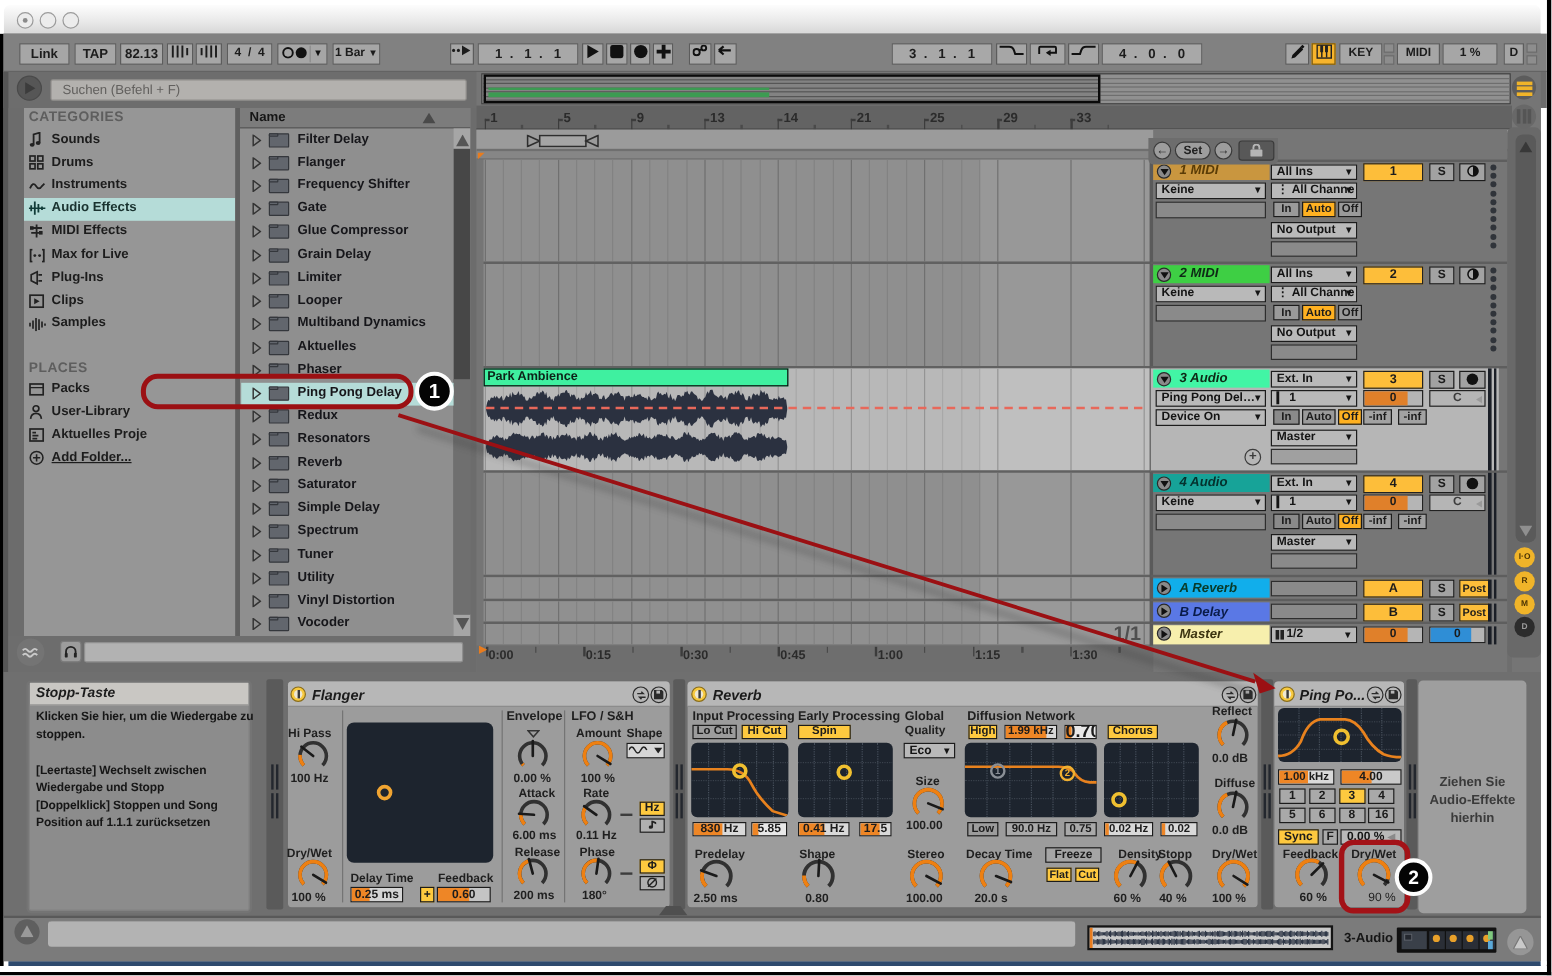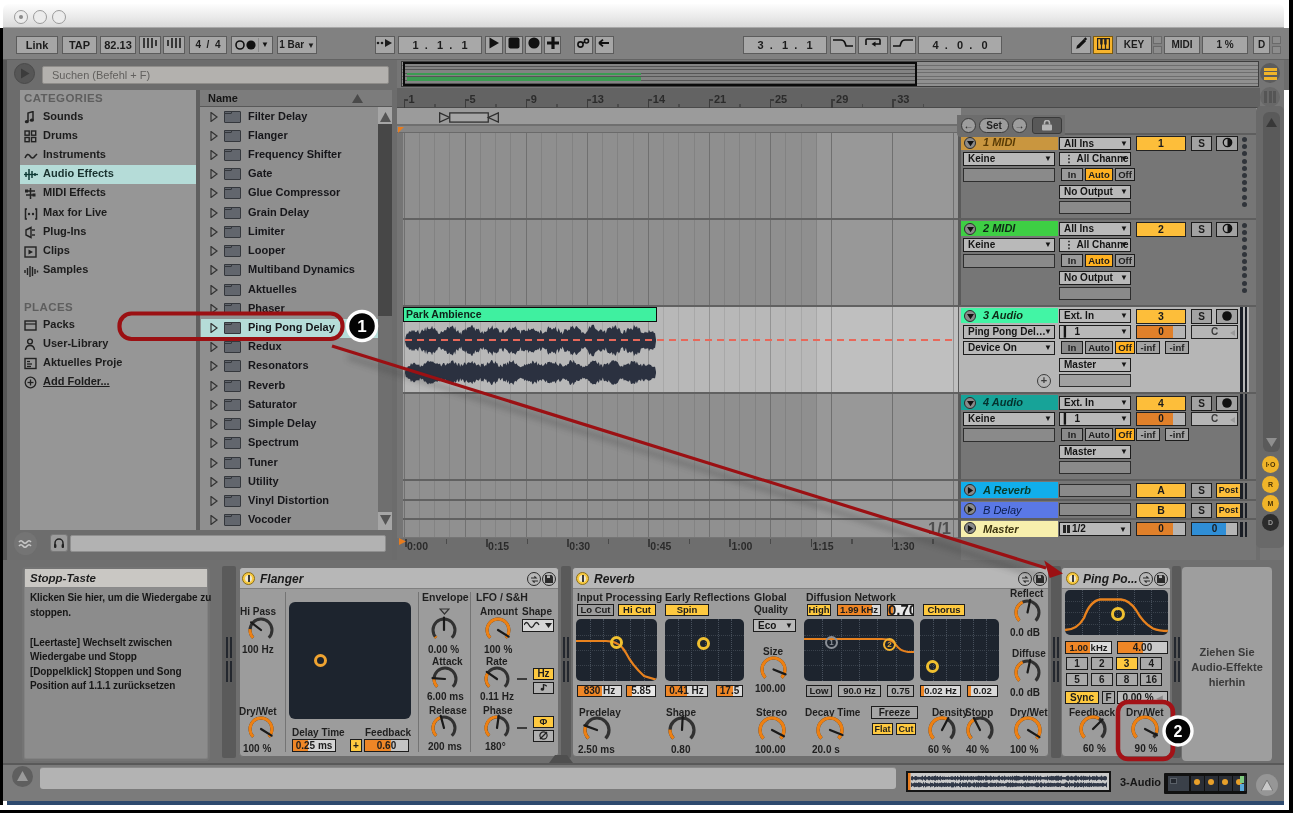--- a/index.html
+++ b/index.html
@@ -870,21 +870,21 @@
 <div class="a" style="left:1191px;top:483px;width:21px;height:15px;background:#a2a2a2;border:1px solid #1c1c1c;font-size:10px;color:#1c1c1c;font-weight:bold;text-align:center;line-height:13px;white-space:nowrap">S</div>
 <div class="a" style="left:1216px;top:483px;width:25px;height:15px;background:#fdbe3a;border:1px solid #222;font-size:9px;font-weight:bold;text-align:center;line-height:13.5px;color:#1c1c1c">Post</div>
 <div class="a" style="left:1240px;top:483px;width:2.5px;height:16px;background:#1a1e26"></div>
 <div class="a" style="left:1244.5px;top:483px;width:2.5px;height:16px;background:#1a1e26"></div>
 <div class="a" style="left:959px;top:499px;width:297px;height:2px;background:#5e5e5e"></div>
 <div class="a" style="left:961px;top:501.5px;width:97px;height:16px;background:#5a78e5"></div>
 <div class="a" style="left:964px;top:503.0px;width:12px;height:12px;background:#8a8a8a;border:1px solid #2a2a2a;border-radius:50%;text-align:center"></div>
 <svg class="a" style="left:966.5px;top:506.0px" width="7" height="7" viewBox="0 0 8 8">
       <path d="M1 0 L7 4 L1 8 Z" fill="#111"></path>
     </svg>
-<div class="a" style="left:983px;top:502.5px;width:70px;height:14px;font-size:11px;color:#0a1c4a;font-weight:normal;text-align:left;line-height:14px;white-space:nowrap;font-style:italic">B Delay</div>
+<div class="a" style="left:983px;top:502.5px;width:70px;height:14px;font-size:11px;color:#0a1c4a;font-weight:bold;text-align:left;line-height:14px;white-space:nowrap;font-style:italic">B Delay</div>
 <div class="a" style="left:1059px;top:503.0px;width:72px;height:13px;background:#8a8a8a;border:1px solid #2e2e2e"></div>
 <div class="a" style="left:1136px;top:502.5px;width:50px;height:15px;background:#fdbe3a;border:1px solid #222;font-size:10.5px;font-weight:bold;text-align:center;line-height:13px;color:#1c1c1c">B</div>
 <div class="a" style="left:1191px;top:502.5px;width:21px;height:15px;background:#a2a2a2;border:1px solid #1c1c1c;font-size:10px;color:#1c1c1c;font-weight:bold;text-align:center;line-height:13px;white-space:nowrap">S</div>
 <div class="a" style="left:1216px;top:502.5px;width:25px;height:15px;background:#fdbe3a;border:1px solid #222;font-size:9px;font-weight:bold;text-align:center;line-height:13.5px;color:#1c1c1c">Post</div>
 <div class="a" style="left:1240px;top:502.5px;width:2.5px;height:16px;background:#1a1e26"></div>
 <div class="a" style="left:1244.5px;top:502.5px;width:2.5px;height:16px;background:#1a1e26"></div>
 <div class="a" style="left:959px;top:518px;width:297px;height:2px;background:#5e5e5e"></div>
 <div class="a" style="left:961px;top:520.5px;width:97px;height:16px;background:#f7efad"></div>
 <div class="a" style="left:964px;top:522.0px;width:12px;height:12px;background:#8a8a8a;border:1px solid #2a2a2a;border-radius:50%;text-align:center"></div>
 <svg class="a" style="left:966.5px;top:525.0px" width="7" height="7" viewBox="0 0 8 8">
@@ -1090,21 +1090,21 @@
     </div>
 <div class="a" style="left:610px;top:636px;width:13px;height:13px;border:3px solid #f0c030;border-radius:50%"></div>
 <div class="a" style="left:577px;top:684.5px;width:45px;height:12px;background:#d9d9d9;border:1px solid #1c1c1c;overflow:hidden">
       <div style="position:absolute;left:0;top:0;bottom:0;width:24px;background:#ee8626"></div>
       <div style="position:absolute;left:0;top:0;right:0;bottom:0;font-size:10px;color:#1c1c1c;font-weight:bold;text-align:center;line-height:10px;white-space:nowrap">830 Hz</div>
     </div>
 <div class="a" style="left:626px;top:684.5px;width:30px;height:12px;background:#e8e8e8;border:1px solid #1c1c1c;overflow:hidden">
       <div style="position:absolute;left:0;top:0;bottom:0;width:5px;background:#ee8626"></div>
       <div style="position:absolute;left:0;top:0;right:0;bottom:0;font-size:10px;color:#1c1c1c;font-weight:bold;text-align:center;line-height:10px;white-space:nowrap">5.85</div>
     </div>
-<div class="a" style="left:665px;top:590.5px;width:110px;height:12px;font-size:10.5px;color:#1f1f1f;font-weight:bold;text-align:left;line-height:12px;white-space:nowrap;">Early Reflections</div>
+<div class="a" style="left:665px;top:590.5px;width:110px;height:12px;font-size:10.5px;color:#1f1f1f;font-weight:bold;text-align:left;line-height:12px;white-space:nowrap;">Early Processing</div>
 <div class="a" style="left:665px;top:603.5px;width:44px;height:12px;background:#fec93f;border:1px solid #1c1c1c;font-size:9.5px;color:#1c1c1c;font-weight:bold;text-align:center;line-height:10px;white-space:nowrap">Spin</div>
 <div class="a" style="left:665px;top:618.5px;width:79px;height:62px;background:#1d242e;border-radius:5px;overflow:hidden">
       <div style="position:absolute;left:13px;top:0;bottom:0;width:1px;border-left:1px dotted #47505c"></div>
       <div style="position:absolute;left:26px;top:0;bottom:0;width:1px;border-left:1px dotted #47505c"></div>
       <div style="position:absolute;left:40px;top:0;bottom:0;width:1px;border-left:1px dotted #47505c"></div>
       <div style="position:absolute;left:53px;top:0;bottom:0;width:1px;border-left:1px dotted #47505c"></div>
       <div style="position:absolute;left:66px;top:0;bottom:0;width:1px;border-left:1px dotted #47505c"></div>
       <div style="position:absolute;top:16px;left:0;right:0;height:1px;border-top:1px dotted #3a424c"></div>
       <div style="position:absolute;top:31px;left:0;right:0;height:1px;border-top:1px dotted #3a424c"></div>
       <div style="position:absolute;top:46px;left:0;right:0;height:1px;border-top:1px dotted #3a424c"></div>
@@ -1301,21 +1301,21 @@
       <path d="M 7.51 24.49 A 12 12 0 0 1 22.00 5.61" stroke="#ee8012" stroke-width="3.2" fill="none" stroke-linecap="butt"></path>
       <line x1="16" y1="16" x2="25.55" y2="6.45" stroke="#1a1a1a" stroke-width="2.2" stroke-linecap="round"></line>
     </svg>
 <div class="a" style="left:1083px;top:742.5px;width:34px;height:11px;font-size:10px;color:#1f1f1f;font-weight:bold;text-align:left;line-height:11px;white-space:nowrap;">60 %</div>
 <div class="a" style="left:1126px;top:706.5px;width:46px;height:11px;font-size:10px;color:#1f1f1f;font-weight:bold;text-align:left;line-height:11px;white-space:nowrap;">Dry/Wet</div>
 <svg class="a" style="left:1129px;top:713px" width="32" height="32" viewBox="0 0 32 32">
       <path d="M 7.51 24.49 A 12 12 0 1 1 24.49 24.49" stroke="#313131" stroke-width="3.2" fill="none" stroke-linecap="butt"></path>
       <path d="M 7.51 24.49 A 12 12 0 1 1 27.41 19.71" stroke="#ee8012" stroke-width="3.2" fill="none" stroke-linecap="butt"></path>
       <line x1="16" y1="16" x2="27.92" y2="22.34" stroke="#1a1a1a" stroke-width="2.2" stroke-linecap="round"></line>
     </svg>
-<div class="a" style="left:1129px;top:742.5px;width:34px;height:11px;font-size:10px;color:#1f1f1f;font-weight:bold;text-align:center;line-height:11px;white-space:nowrap;">90 %</div>
+<div class="a" style="left:1129px;top:742.5px;width:34px;height:11px;font-size:10px;color:#1f1f1f;font-weight:normal;text-align:right;line-height:11px;white-space:nowrap;">90 %</div>
 <div class="a" style="left:1172px;top:566px;width:9px;height:192px;background:#5a5a5a;border-radius:2px"></div>
 <div class="a" style="left:1173.5px;top:637px;width:2px;height:21px;background:#23272e"></div>
 <div class="a" style="left:1177.5px;top:637px;width:2px;height:21px;background:#23272e"></div>
 <div class="a" style="left:1173.5px;top:661px;width:2px;height:21px;background:#23272e"></div>
 <div class="a" style="left:1177.5px;top:661px;width:2px;height:21px;background:#23272e"></div>
 <div class="a" style="left:1182px;top:567px;width:90px;height:194px;background:#9e9e9e;border-radius:4px"></div>
 <div class="a" style="left:1182px;top:646px;width:90px;height:12px;font-size:11px;color:#3a3a3a;font-weight:bold;text-align:center;line-height:12px;white-space:nowrap;">Ziehen Sie</div>
 <div class="a" style="left:1182px;top:661px;width:90px;height:12px;font-size:11px;color:#3a3a3a;font-weight:bold;text-align:center;line-height:12px;white-space:nowrap;">Audio-Effekte</div>
 <div class="a" style="left:1182px;top:676px;width:90px;height:12px;font-size:11px;color:#3a3a3a;font-weight:bold;text-align:center;line-height:12px;white-space:nowrap;">hierhin</div>
 <div class="a" style="left:3px;top:763px;width:1281px;height:38px;background:#7b7b7b;border-top:2px solid #595959"></div>

